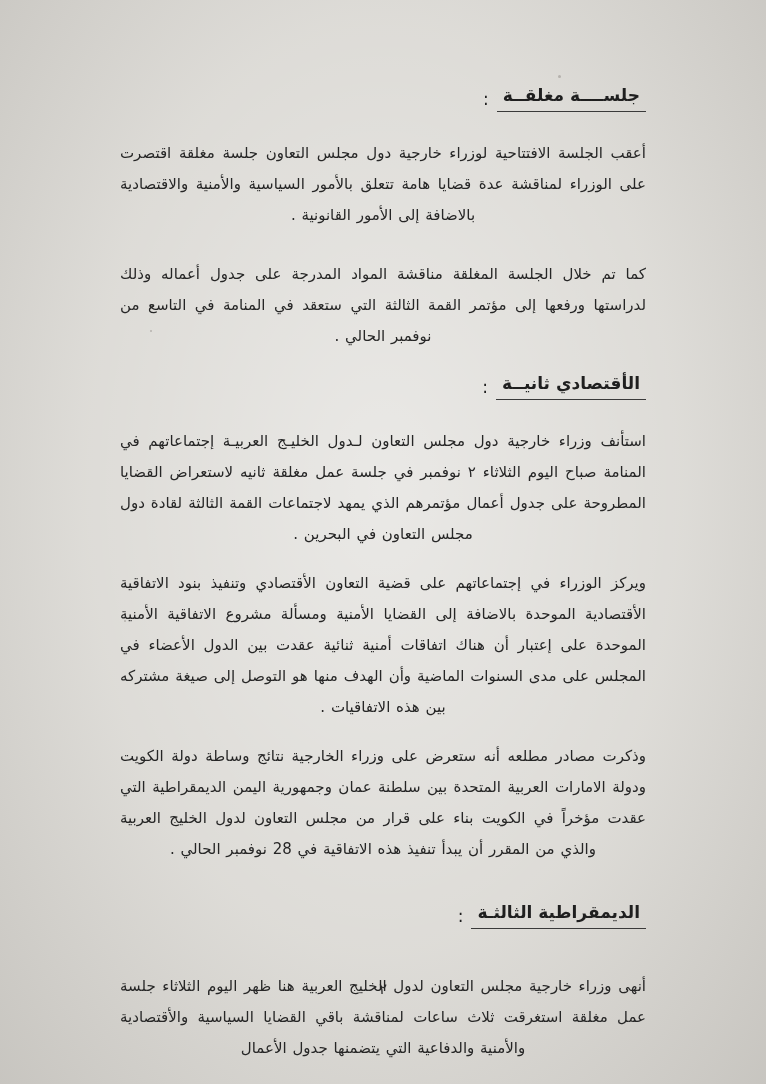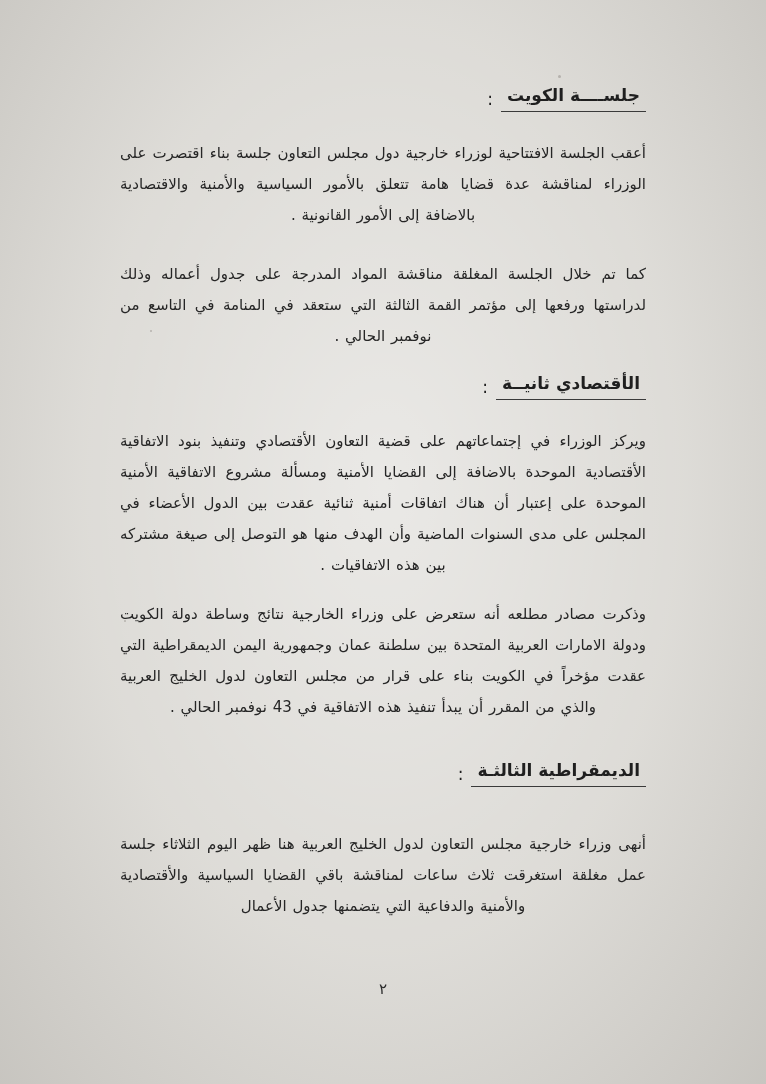--- a/index.html
+++ b/index.html
@@ -93,41 +93,42 @@
 
 <div class="page">
 
   <div class="speck" style="top:75px; right:205px; width:3px; height:3px;"></div>
   <div class="speck" style="top:330px; left:150px; width:2px; height:2px;"></div>
   <div class="speck" style="top:620px; right:640px; width:2px; height:2px;"></div>
 
   <div class="content">
 
     <div class="heading-wrap h1">
-      <span class="heading">جلســــة الكويت</span>
+      <span class="heading">جلســــة مغلقــة</span>
       <span class="h-colon">:</span>
     </div>
 
     <div class="spacer-sm"></div>
 
-    <p class="para">أعقب الجلسة الافتتاحية لوزراء خارجية دول مجلس التعاون جلسة بناء اقتصرت على الوزراء لمناقشة عدة قضايا هامة تتعلق بالأمور السياسية والأمنية والاقتصادية بالاضافة إلى الأمور القانونية .</p>
+    <p class="para">أعقب الجلسة الافتتاحية لوزراء خارجية دول مجلس التعاون جلسة مغلقة اقتصرت على الوزراء لمناقشة عدة قضايا هامة تتعلق بالأمور السياسية والأمنية والاقتصادية بالاضافة إلى الأمور القانونية .</p>
 
     <div class="spacer-sm"></div>
 
     <p class="para">كما تم خلال الجلسة المغلقة مناقشة المواد المدرجة على جدول أعماله وذلك لدراستها ورفعها إلى مؤتمر القمة الثالثة التي ستعقد في المنامة في التاسع من نوفمبر الحالي .</p>
 
     <div class="heading-wrap">
       <span class="heading">الأقتصادي ثانيــة</span>
       <span class="h-colon">:</span>
     </div>
 
     <div class="spacer-sm"></div>
 
+    <p class="para">استأنف وزراء خارجية دول مجلس التعاون لـدول الخليـج العربيـة إجتماعاتهم في المنامة صباح اليوم الثلاثاء ٢ نوفمبر في جلسة عمل مغلقة ثانيه لاستعراض القضايا المطروحة على جدول أعمال مؤتمرهم الذي يمهد لاجتماعات القمة الثالثة لقادة دول مجلس التعاون في البحرين .</p>
     <p class="para">ويركز الوزراء في إجتماعاتهم على قضية التعاون الأقتصادي وتنفيذ بنود الاتفاقية الأقتصادية الموحدة بالاضافة إلى القضايا الأمنية ومسألة مشروع الاتفاقية الأمنية الموحدة على إعتبار أن هناك اتفاقات أمنية ثنائية عقدت بين الدول الأعضاء في المجلس على مدى السنوات الماضية وأن الهدف منها هو التوصل إلى صيغة مشتركه بين هذه الاتفاقيات .</p>
-    <p class="para">وذكرت مصادر مطلعه أنه ستعرض على وزراء الخارجية نتائج وساطة دولة الكويت ودولة الامارات العربية المتحدة بين سلطنة عمان وجمهورية اليمن الديمقراطية التي عقدت مؤخراً في الكويت بناء على قرار من مجلس التعاون لدول الخليج العربية والذي من المقرر أن يبدأ تنفيذ هذه الاتفاقية في 43 نوفمبر الحالي .</p>
+    <p class="para">وذكرت مصادر مطلعه أنه ستعرض على وزراء الخارجية نتائج وساطة دولة الكويت ودولة الامارات العربية المتحدة بين سلطنة عمان وجمهورية اليمن الديمقراطية التي عقدت مؤخراً في الكويت بناء على قرار من مجلس التعاون لدول الخليج العربية والذي من المقرر أن يبدأ تنفيذ هذه الاتفاقية في 28 نوفمبر الحالي .</p>
 
     <div class="spacer-sm"></div>
 
     <div class="heading-wrap">
       <span class="heading">الديمقراطية الثالثـة</span>
       <span class="h-colon">:</span>
     </div>
 
     <div class="spacer-md"></div>
 

